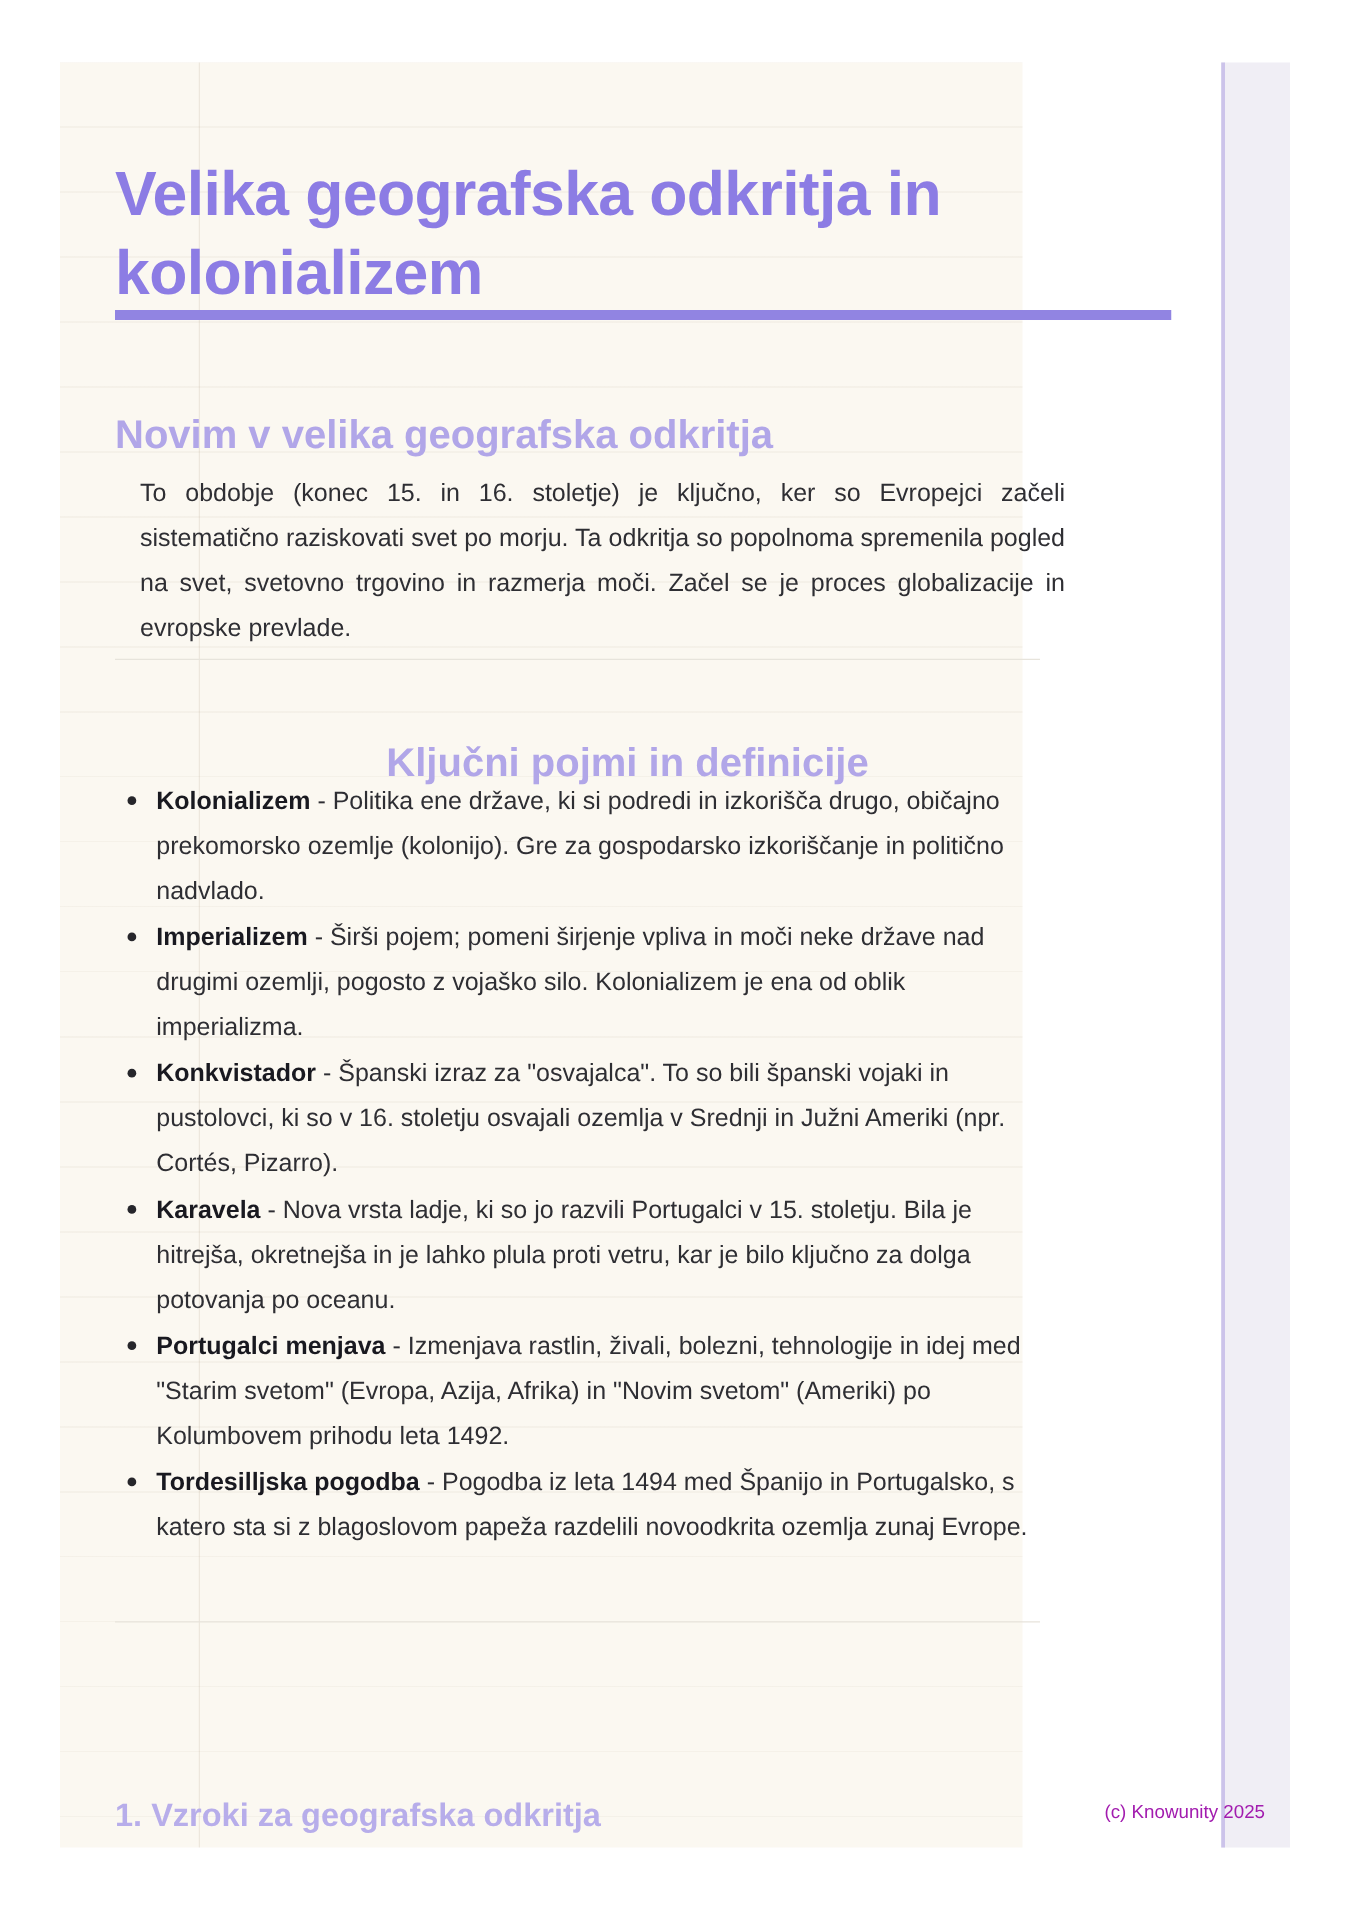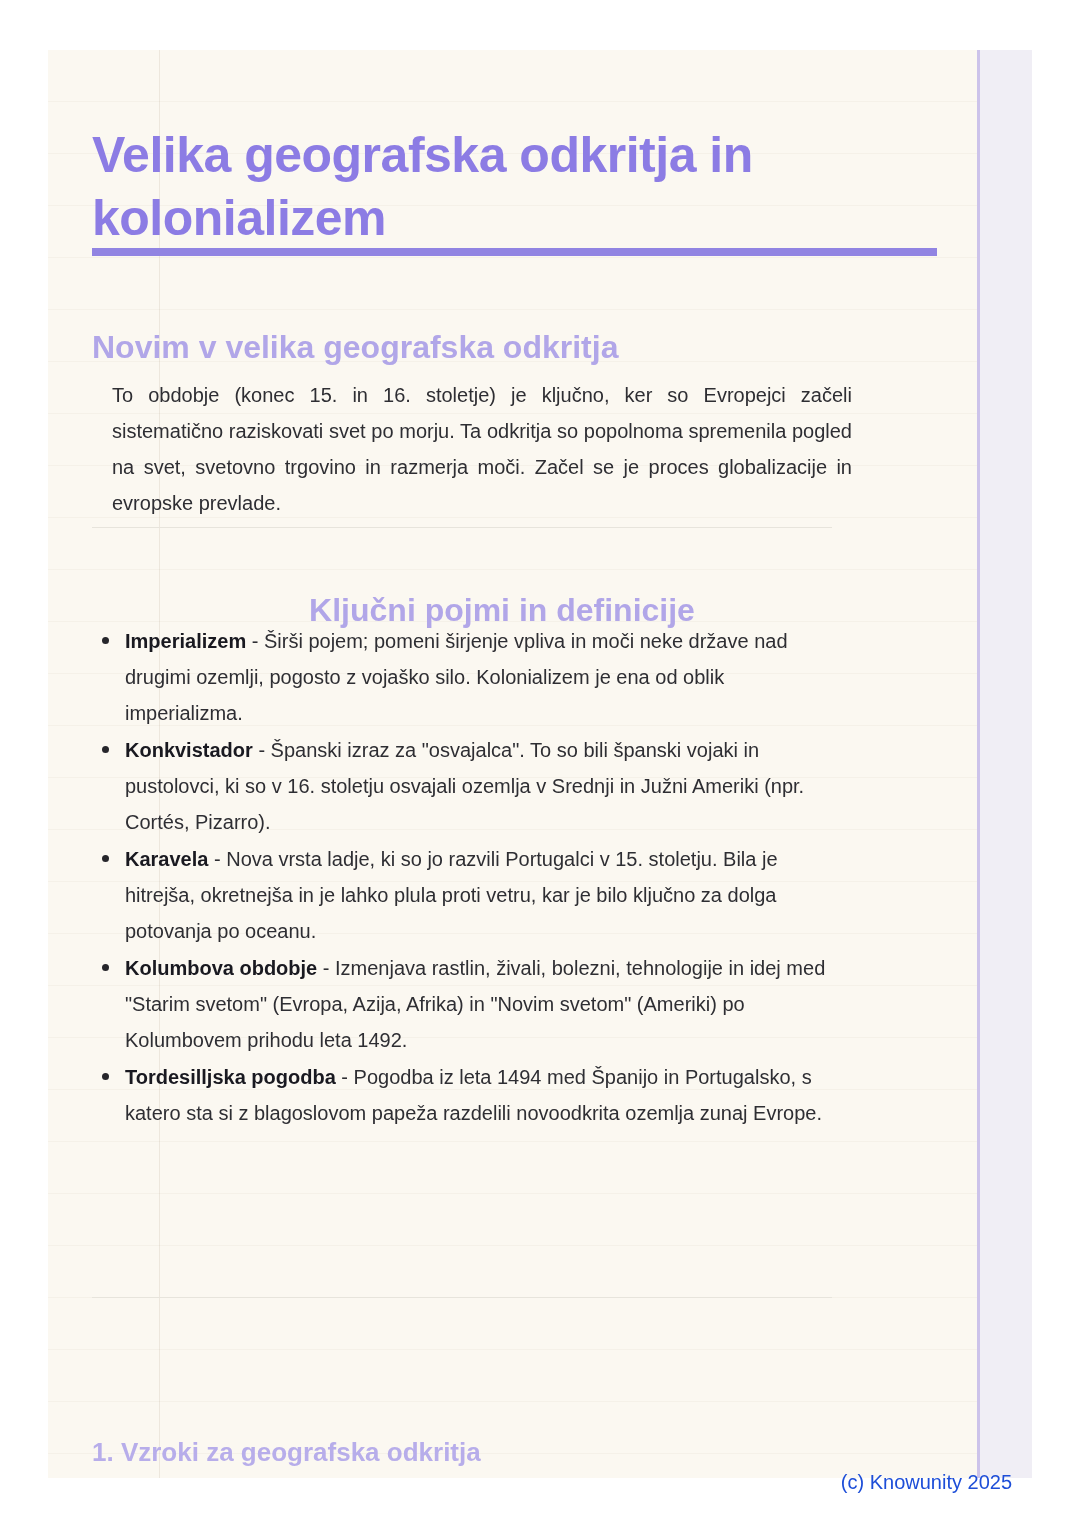--- a/index.html
+++ b/index.html
@@ -4,21 +4,21 @@
 <style>
   html,body{margin:0;padding:0;}
   body{
     width:1080px;height:1528px;
     background:#ffffff;
     font-family:"Liberation Sans","DejaVu Sans",sans-serif;
     position:relative;overflow:hidden;
     -webkit-font-smoothing:antialiased;
   }
   .page{
-    position:absolute;left:48px;top:50px;width:929px;height:1428px;
+    position:absolute;left:48px;top:50px;width:770px;height:1428px;
     background-color:#fbf8f1;
     background-image:repeating-linear-gradient(180deg,
       transparent 0px,transparent 51px,
       rgba(139,119,86,0.055) 51px,rgba(139,119,86,0.055) 52px);
   }
   .margin-vline{
     position:absolute;left:111px;top:0;width:1px;height:1428px;
     background:rgba(139,119,86,0.12);
   }
   .doc-title{
@@ -64,21 +64,21 @@
     position:absolute;left:10px;top:14px;width:7px;height:7px;
     border-radius:50%;background:#26262b;
   }
   .terms-list li b{font-weight:700;color:#191920;}
   .side-stripe{
     position:absolute;left:977px;top:50px;width:55px;height:1428px;
     background:#f0eef5;border-left:3px solid #ccc3ea;box-sizing:border-box;
   }
   .footer-note{
     position:absolute;top:1441px;right:68px;
-    font-size:20px;line-height:18px;color:#1d4ed8;margin-top:32px;
+    font-size:15px;line-height:18px;color:#a21caf;
   }
 </style>
 </head>
 <body>
 
 <div class="page">
   <div class="margin-vline"></div>
 
   <h1 class="doc-title">Velika geografska odkritja in kolonializem</h1>
   <div class="title-rule"></div>
@@ -86,36 +86,41 @@
   <h2 class="h2 h2-uvod">Novim v velika geografska odkritja</h2>
   <p class="intro-par">To obdobje (konec 15. in 16. stoletje) je ključno, ker so Evropejci začeli sistematično raziskovati svet po morju. Ta odkritja so popolnoma spremenila pogled na svet, svetovno trgovino in razmerja moči. Začel se je proces globalizacije in evropske prevlade.</p>
 
   <div class="divider divider-1"></div>
 
   <h2 class="h2 h2-kljucni">Ključni pojmi in definicije</h2>
 
   <ul class="terms-list">
     <li>
       <span class="dot"></span>
+      <b>Kolonializem</b>
+      <span>- Politika ene države, ki si podredi in izkorišča drugo, običajno prekomorsko ozemlje (kolonijo). Gre za gospodarsko izkoriščanje in politično nadvlado.</span>
+    </li>
+    <li>
+      <span class="dot"></span>
       <b>Imperializem</b>
       <span>- Širši pojem; pomeni širjenje vpliva in moči neke države nad drugimi ozemlji, pogosto z vojaško silo. Kolonializem je ena od oblik imperializma.</span>
     </li>
     <li>
       <span class="dot"></span>
       <b>Konkvistador</b>
       <span>- Španski izraz za "osvajalca". To so bili španski vojaki in pustolovci, ki so v 16. stoletju osvajali ozemlja v Srednji in Južni Ameriki (npr. Cortés, Pizarro).</span>
     </li>
     <li>
       <span class="dot"></span>
       <b>Karavela</b>
       <span>- Nova vrsta ladje, ki so jo razvili Portugalci v 15. stoletju. Bila je hitrejša, okretnejša in je lahko plula proti vetru, kar je bilo ključno za dolga potovanja po oceanu.</span>
     </li>
     <li>
       <span class="dot"></span>
-      <b>Kolumbova obdobje</b>
+      <b>Portugalci menjava</b>
       <span>- Izmenjava rastlin, živali, bolezni, tehnologije in idej med "Starim svetom" (Evropa, Azija, Afrika) in "Novim svetom" (Ameriki) po Kolumbovem prihodu leta 1492.</span>
     </li>
     <li>
       <span class="dot"></span>
       <b>Tordesilljska pogodba</b>
       <span>- Pogodba iz leta 1494 med Španijo in Portugalsko, s katero sta si z blagoslovom papeža razdelili novoodkrita ozemlja zunaj Evrope.</span>
     </li>
   </ul>
 
   <div class="divider divider-2"></div>

